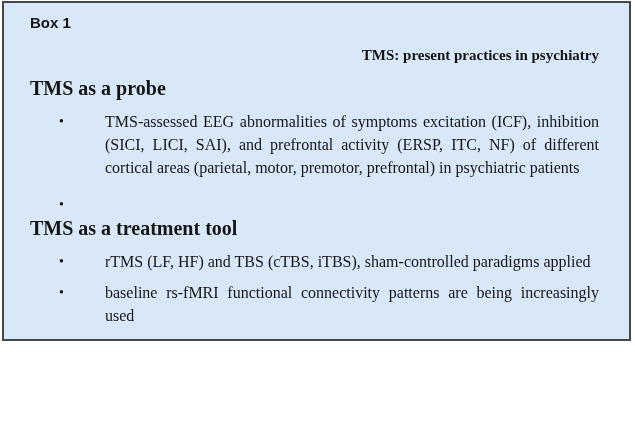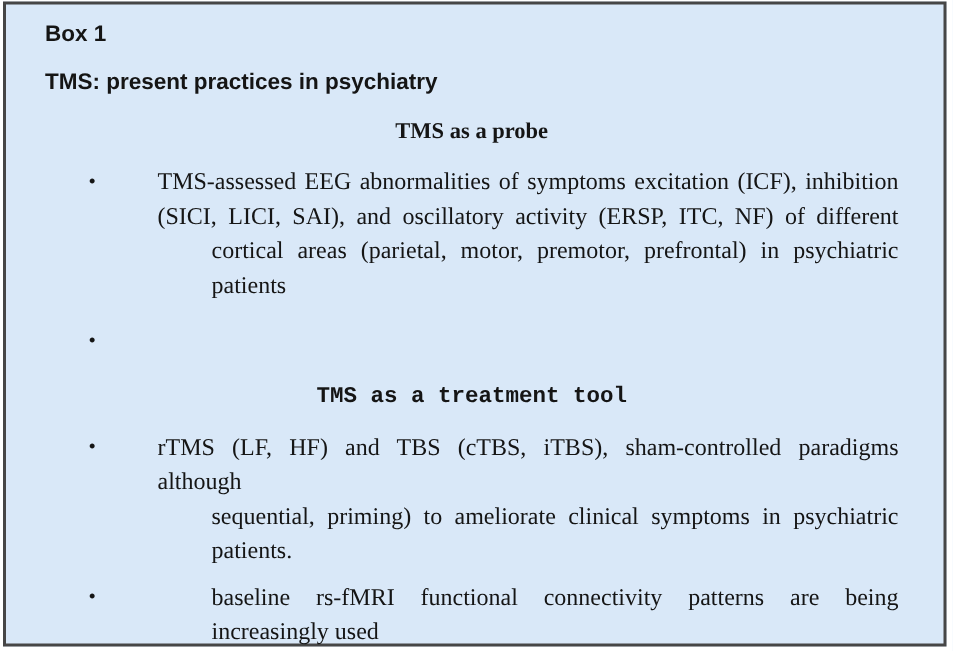--- a/index.html
+++ b/index.html
@@ -14,53 +14,51 @@
     position: relative;
     width: 635px;
     height: 434px;
     background: #ffffff;
   }
   .box {
     position: absolute;
     left: 2px;
     top: 1px;
     width: 629px;
-    height: 430px;
+    height: 340px;
     box-sizing: border-box;
     background: #d9e8f8;
     border: 2px solid #464646;
     padding: 8px 30px 0 26px;
     color: #151515;
   }
   .box-label {
     font-family: "Liberation Sans", sans-serif;
     font-weight: bold;
     font-size: 15px;
     line-height: 18px;
     margin-top: 3px;
   }
   .box-title {
-    font-family: Liberation Sans, sans-serif;
+    font-family: Liberation Serif, serif;
     font-weight: bold;
     font-size: 15px;
     line-height: 18px;
-    text-align: left;
+    text-align: right;
     margin-top: 14px;
   }
   .section-heading {
     font-family: "Liberation Serif", serif;
     font-weight: bold;
-    font-size: 15px;
+    font-size: 20px;
     line-height: 20px;
     margin-top: 14px;
-    text-align: center;
   }
   .section-heading.second {
-    margin-top: 16px;
-    font-family: Liberation Mono, monospace;
+    margin-top: 2px;
   }
   .bullet {
     display: flex;
     margin-top: 12px;
     font-family: "Liberation Serif", serif;
     font-size: 16px;
     line-height: 23px;
   }
   .bullet.b2 { margin-top: 14px; }
   .bullet.b4 { margin-top: 8px; }
@@ -76,57 +74,55 @@
     flex: 1 1 auto;
     min-width: 0;
   }
   .line {
     text-align: justify;
     text-align-last: justify;
     white-space: normal;
   }
   .line:last-child {
     text-align-last: left;
-    margin-left: 36px;
   }
 </style>
 </head>
 <body>
 
 <div class="stage">
   <div class="box">
 
     <div class="box-label">Box 1</div>
 
     <div class="box-title">TMS: present practices in psychiatry</div>
 
     <div class="section-heading">TMS as a probe</div>
 
     <div class="bullet b1">
       <div class="bullet-marker">•</div>
       <div class="bullet-text">
         <div class="line">TMS-assessed EEG abnormalities of symptoms excitation (ICF), inhibition</div>
-        <div class="line">(SICI, LICI, SAI), and oscillatory activity (ERSP, ITC, NF) of different</div>
+        <div class="line">(SICI, LICI, SAI), and prefrontal activity (ERSP, ITC, NF) of different</div>
         <div class="line">cortical areas (parietal, motor, premotor, prefrontal) in psychiatric patients</div>
       </div>
     </div>
 
     <div class="bullet b2">
       <div class="bullet-marker">•</div>
       <div class="bullet-text">
       </div>
     </div>
 
     <div class="section-heading second">TMS as a treatment tool</div>
 
     <div class="bullet b3">
       <div class="bullet-marker">•</div>
       <div class="bullet-text">
-        <div class="line">rTMS (LF, HF) and TBS (cTBS, iTBS), sham-controlled paradigms although</div>
-        <div class="line">sequential, priming) to ameliorate clinical symptoms in psychiatric patients.</div>
+        <div class="line">rTMS (LF, HF) and TBS (cTBS, iTBS), sham-controlled paradigms applied</div>
       </div>
     </div>
 
     <div class="bullet b4">
       <div class="bullet-marker">•</div>
       <div class="bullet-text">
         <div class="line">baseline rs-fMRI functional connectivity patterns are being increasingly used</div>
 
       </div>
     </div>

